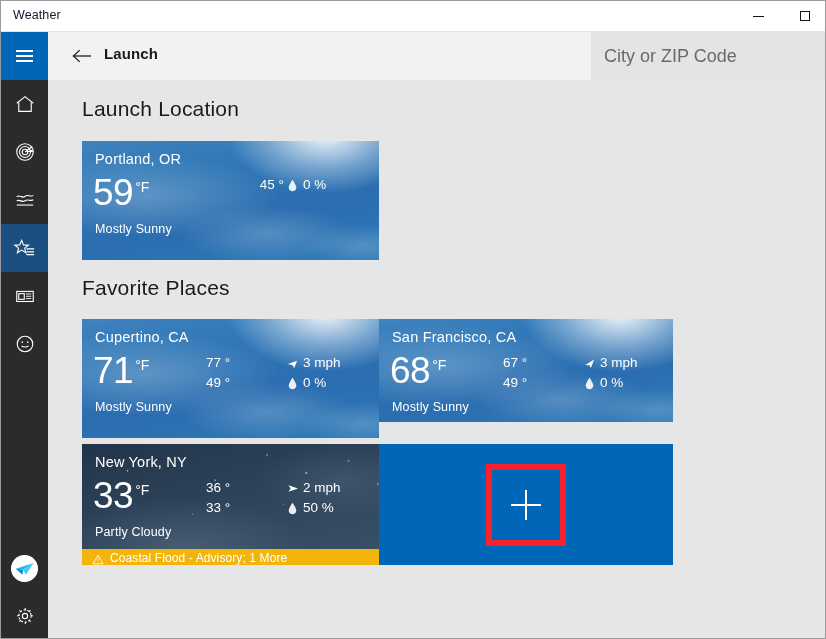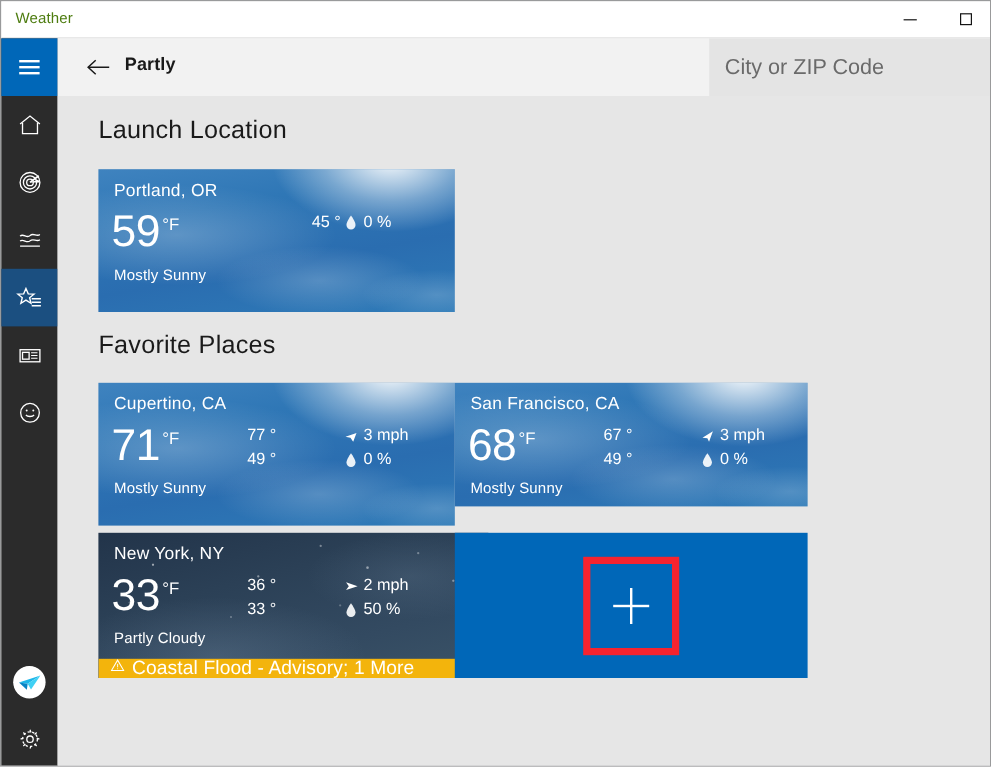--- a/index.html
+++ b/index.html
@@ -32,21 +32,21 @@
     width: 826px;
     height: 31px;
     background: #ffffff;
     border-bottom: 1px solid #e3e3e3;
     box-sizing: border-box;
   }
   .titlebar-text {
     position: absolute;
     left: 12px; top: 7px;
     font-size: 12.5px;
-    color: #4d7c0f;
+    color: #0f172a;
     letter-spacing: 0.1px;
   }
   .win-btn {
     position: absolute;
     top: 0;
     width: 45px;
     height: 30px;
     display: flex;
     align-items: center;
     justify-content: center;
@@ -264,23 +264,23 @@
     align-items: center;
     margin-right: 3px;
   }
   .alert-bar {
     position: absolute;
     left: 0; bottom: 0;
     width: 100%;
     height: 16px;
     background: #f3b40c;
     display: flex;
-    align-items: flex-start;
+    align-items: flex-end;
     color: #ffffff;
-    font-size: 16px;
+    font-size: 12px;
     letter-spacing: 0.1px;
   }
   .alert-icon { margin: 0 6px 0 10px; display: inline-flex; }
 
   
   .add-tile {
     position: absolute;
     background: #0067b8;
     display: flex;
     align-items: center;
@@ -401,21 +401,21 @@
     </div>
   </div>
 
   <div class="cmdbar">
     <div class="back-btn">
       <svg width="22" height="18" viewBox="0 0 24 20" fill="none" stroke="#1a1a1a" stroke-width="1.4">
         <path d="M22 10 H2.5"></path>
         <path d="M9.5 3.5 L2.5 10 L9.5 16.5"></path>
       </svg>
     </div>
-    <div class="page-title">Partly</div>
+    <div class="page-title">Launch</div>
     <input class="searchbox" type="text" placeholder="City or ZIP Code" style="">
   </div>
 
   <div class="content">
 
     <div class="section-title title-launch">Launch Location</div>
 
     <div class="card sky-day" style="left:34px; top:61px; width:297px; height:119px;text-align:right;">
       <div class="card-city">Portland, OR</div>
       <div class="card-temp">

